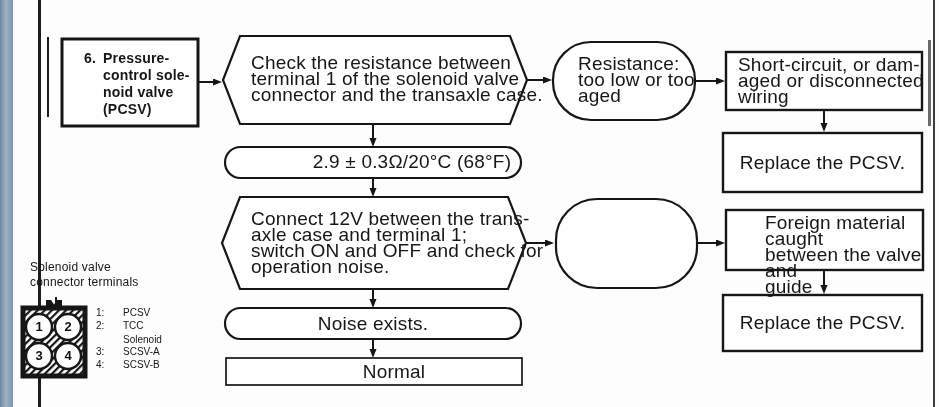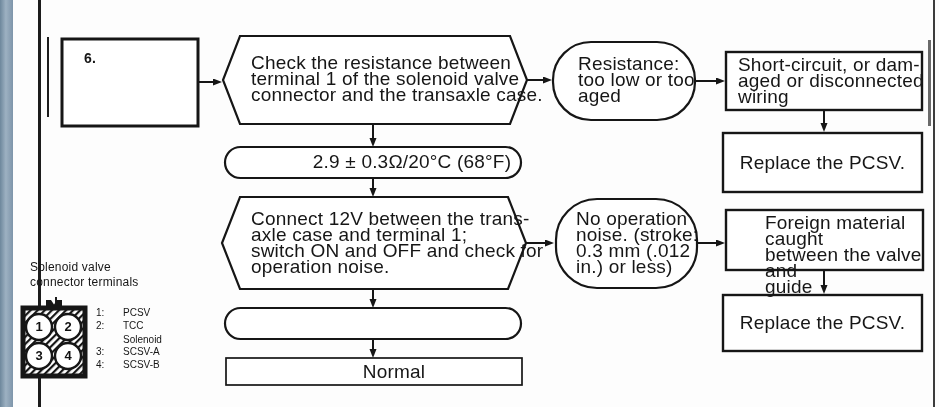--- a/index.html
+++ b/index.html
@@ -91,20 +91,24 @@
       <path d="M46,309 L46,300 L51,300 L54,304.5 L57,300 L62,300 L62,309 Z" fill="#161616"></path>
       <rect x="23" y="308" width="62" height="68" fill="url(#hatch)" stroke="#161616" stroke-width="5"></rect>
       <circle cx="39" cy="327" r="13" fill="#fff" stroke="#161616" stroke-width="2.4"></circle>
       <circle cx="68" cy="327" r="13" fill="#fff" stroke="#161616" stroke-width="2.4"></circle>
       <circle cx="39" cy="356" r="13" fill="#fff" stroke="#161616" stroke-width="2.4"></circle>
       <circle cx="68" cy="356" r="13" fill="#fff" stroke="#161616" stroke-width="2.4"></circle>
     </g>
   </svg>
 
   <div class="txt title-txt" style="left:84px;top:50px;">6.</div>
+  <div class="txt title-txt" style="left:103px;top:50px;">Pressure-
+control sole-
+noid valve
+(PCSV)</div>
 
   <div class="txt" style="left:251px;top:55px;">Check the resistance between
 terminal 1 of the solenoid valve
 connector and the transaxle case.</div>
 
   <div class="txt ctr" style="left:225px;top:154px;width:296px;padding-left:39px;">2.9 ± 0.3Ω/20°C (68°F)</div>
 
   <div class="txt" style="left:578px;top:56px;">Resistance:
 too low or too
 aged</div>
@@ -113,31 +117,28 @@
 aged or disconnected
 wiring</div>
 
   <div class="txt ctr" style="left:723px;top:155px;width:199px;">Replace the PCSV.</div>
 
   <div class="txt" style="left:251px;top:211px;">Connect 12V between the trans-
 axle case and terminal 1;
 switch ON and OFF and check for
 operation noise.</div>
 
-  <div class="txt" style="left:576px;top:211px;">No operation
-noise. (stroke:
-0.3 mm (.012
-in.) or less)</div>
 
   <div class="txt" style="left:737px;top:215px;margin-left:28px;">Foreign material caught
 between the valve and
 guide</div>
 
   <div class="txt ctr" style="left:723px;top:315px;width:199px;">Replace the PCSV.</div>
 
+  <div class="txt ctr" style="left:225px;top:316px;width:296px;">Noise exists.</div>
 
   <div class="txt ctr" style="left:226px;top:364px;width:336px;">Normal</div>
 
   <div class="txt conn-label" style="left:30px;top:260px;">Solenoid valve
 connector terminals</div>
 
   <div class="term" style="left:28px;top:320px;">1</div>
   <div class="term" style="left:57px;top:320px;">2</div>
   <div class="term" style="left:28px;top:349px;">3</div>
   <div class="term" style="left:57px;top:349px;">4</div>

